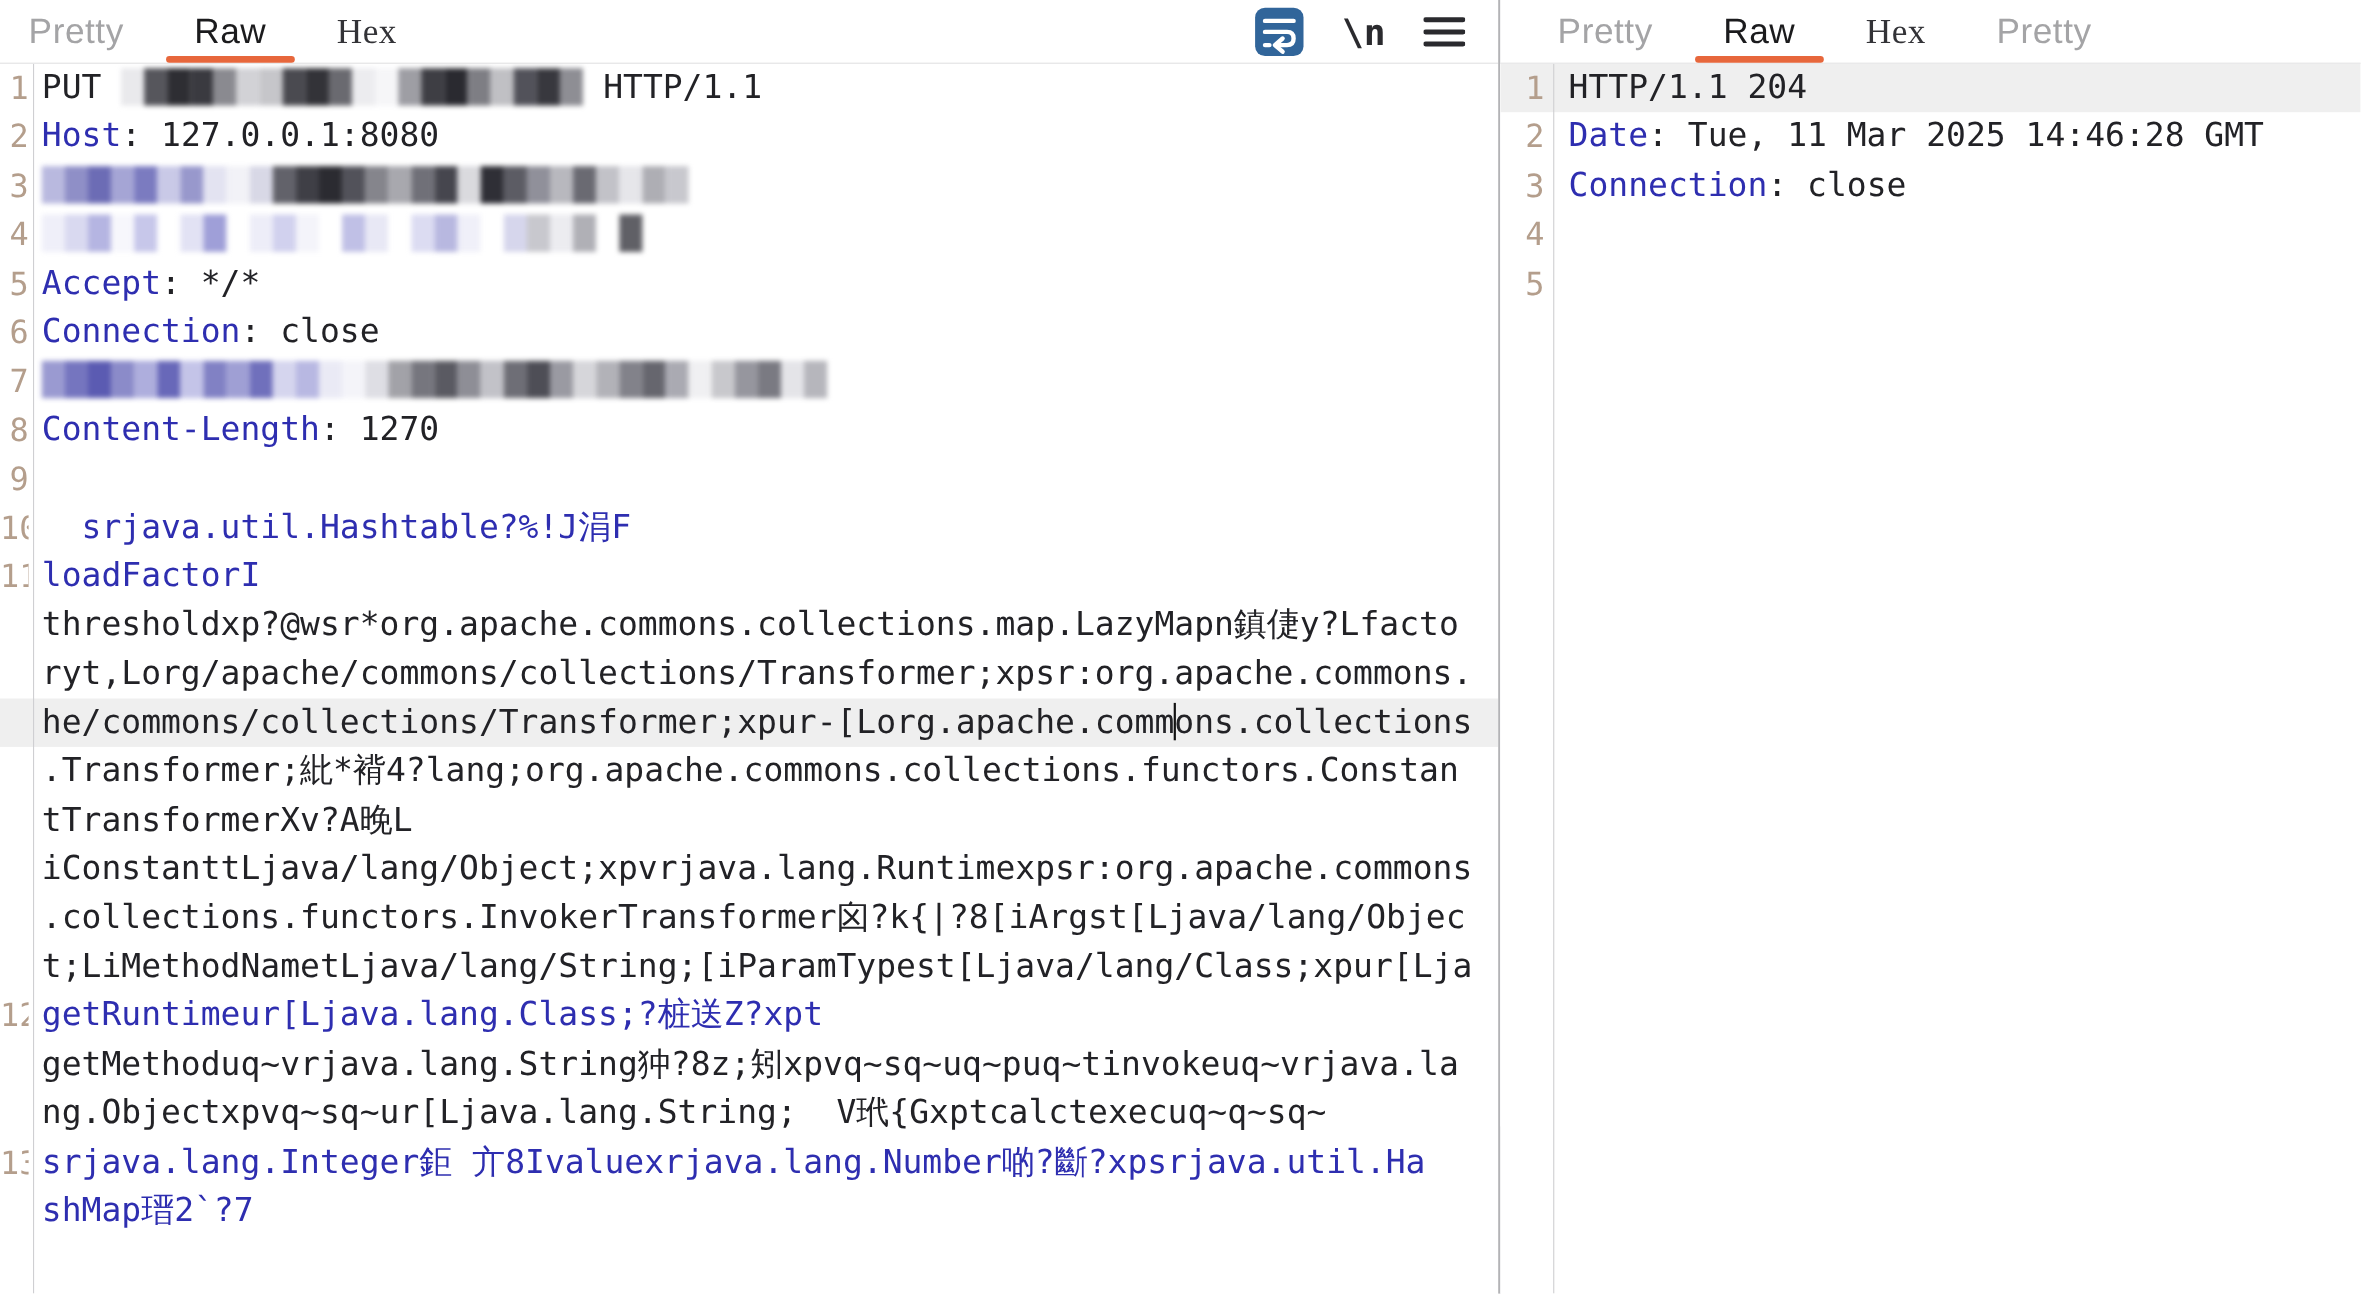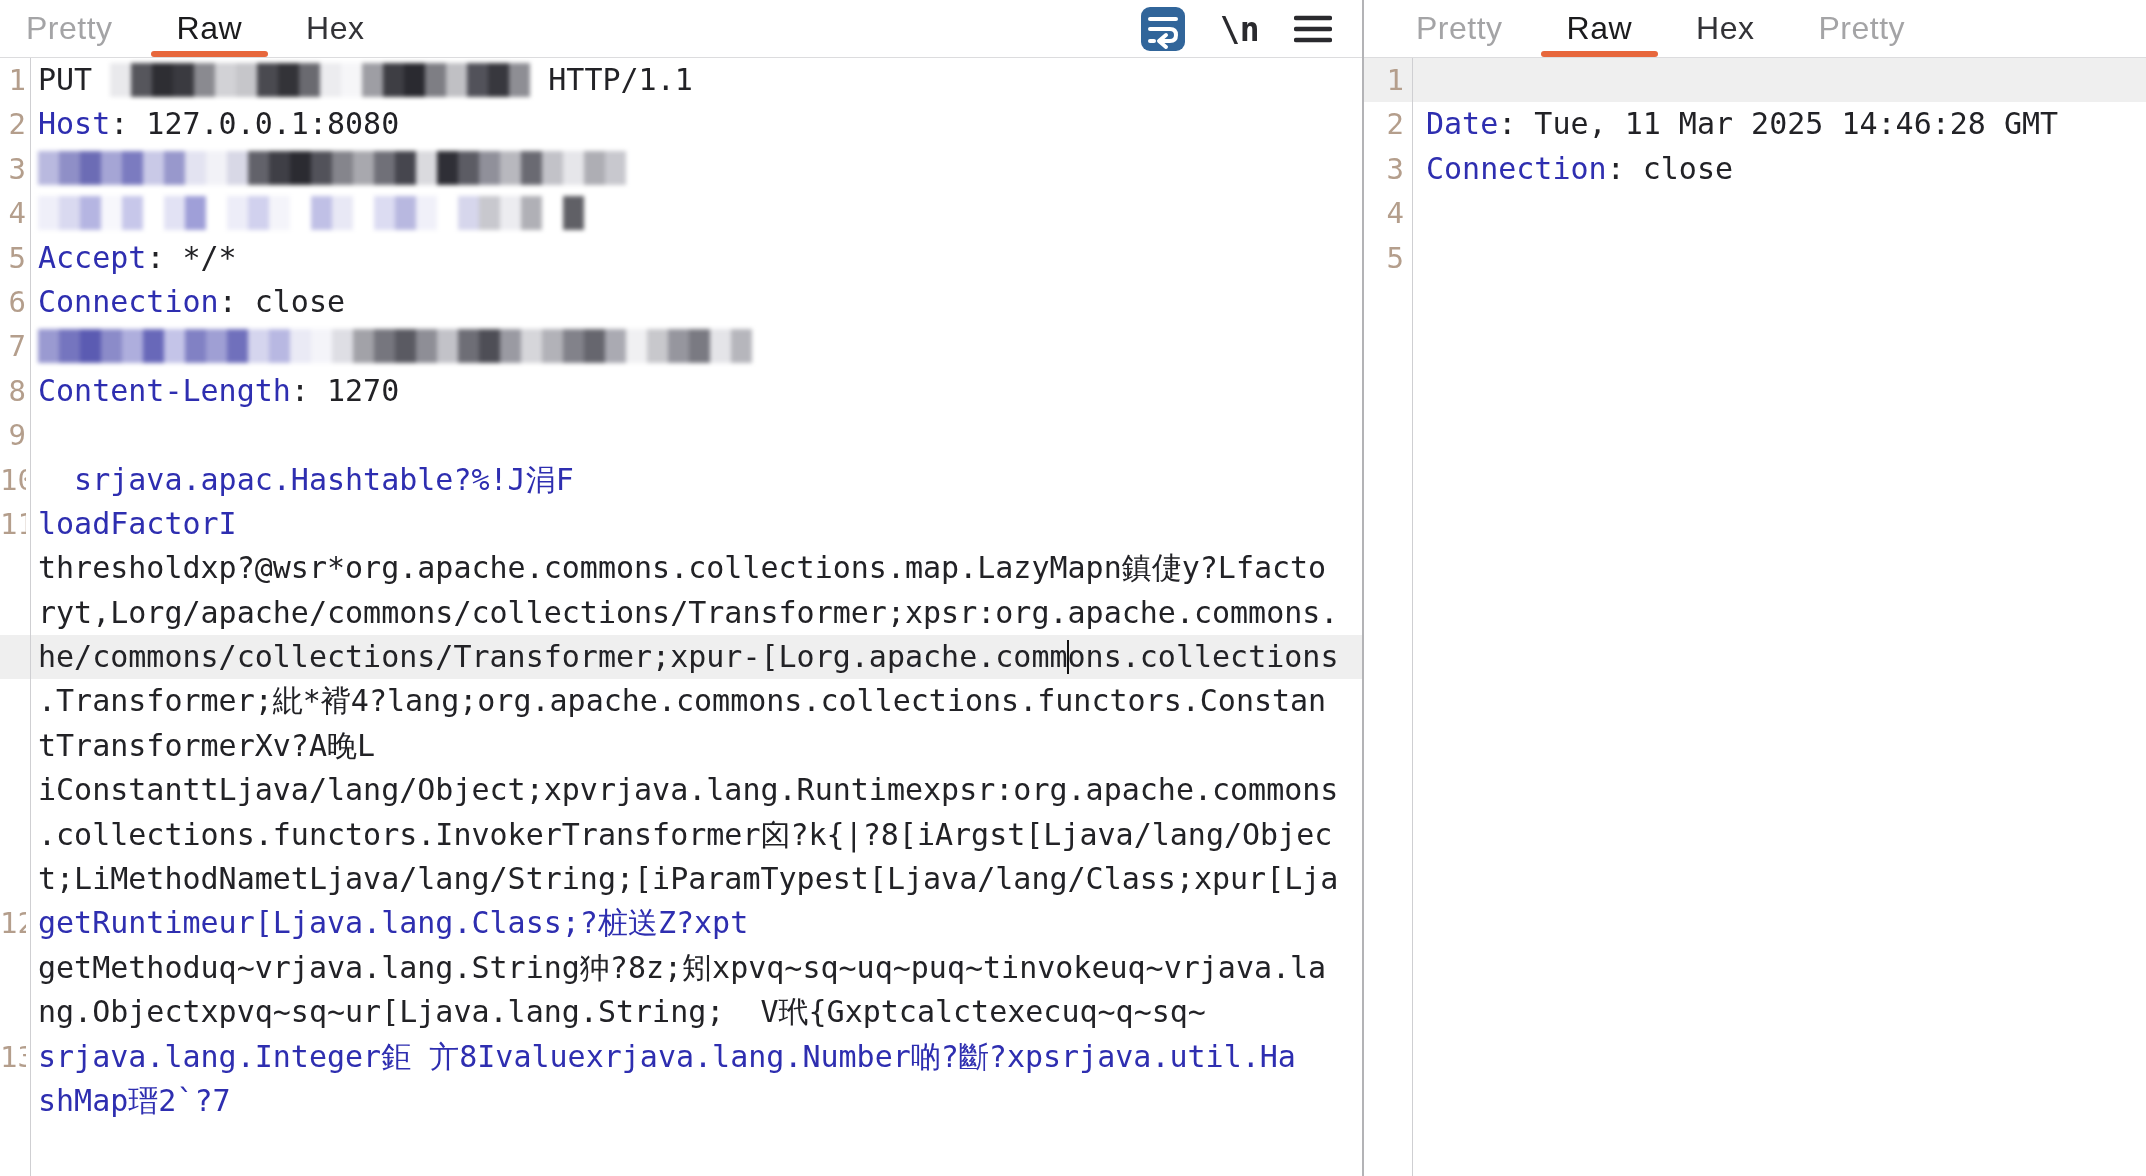--- a/index.html
+++ b/index.html
@@ -21,21 +21,21 @@
   .panel-divider{position:absolute;top:0;left:1362px;width:2px;height:1176px;
     background:#b3b3b6;}
   
   .tabbar{position:relative;height:58px;border-bottom:1px solid #dcdcde;
     display:flex;align-items:stretch;}
   #right-panel .tabbar{padding-left:26px;}
   .tab{position:relative;display:flex;align-items:center;padding:0 26px;
     font-size:32px;cursor:default;letter-spacing:0.5px;}
   .tab+.tab{margin-left:12px;}
   .tab.disabled{color:var(--tab-dis);}
-  .tab.normal{color:var(--tab-nm);}
+  .tab.normal{color:var(--tab-nm);font-family:Liberation Serif, serif;}
   .tab.selected{color:var(--tab-on);}
   .tab.selected::after{content:"";position:absolute;left:0;right:0;bottom:0;
     height:6px;background:var(--orange);border-radius:3px;}
   .tab-icons{position:absolute;top:0;height:58px;left:1140px;display:flex;
     align-items:center;gap:34px;}
   .icon-btn{display:flex;align-items:center;justify-content:center;cursor:default;}
   .nl-icon{font-family:"DejaVu Sans Mono",monospace;font-size:33px;font-weight:bold;
     color:#2a2a2e;}
   
   .editor{position:relative;height:1118px;overflow:hidden;background:#fff;}
@@ -93,21 +93,21 @@
     <div class="gutter-sep"></div>
   <div class="row"><span class="gut">1</span><span class="txt"><span class="body">PUT </span><span class="mosaic"><span style="background: rgb(233, 233, 236);"></span><span style="background: rgb(86, 86, 92);"></span><span style="background: rgb(46, 46, 51);"></span><span style="background: rgb(58, 58, 64);"></span><span style="background: rgb(138, 138, 144);"></span><span style="background: rgb(210, 210, 214);"></span><span style="background: rgb(198, 198, 202);"></span><span style="background: rgb(74, 74, 80);"></span><span style="background: rgb(51, 51, 56);"></span><span style="background: rgb(106, 106, 112);"></span><span style="background: rgb(236, 236, 239);"></span><span style="background: rgb(246, 246, 248);"></span><span style="background: rgb(158, 158, 164);"></span><span style="background: rgb(62, 62, 68);"></span><span style="background: rgb(42, 42, 48);"></span><span style="background: rgb(126, 126, 132);"></span><span style="background: rgb(192, 192, 196);"></span><span style="background: rgb(82, 82, 90);"></span><span style="background: rgb(56, 56, 62);"></span><span style="background: rgb(142, 142, 148);"></span></span><span class="body"> HTTP/1.1</span></span></div>
       <div class="row"><span class="gut">2</span><span class="txt"><span class="key">Host</span><span class="body">: 127.0.0.1:8080</span></span></div>
       <div class="row"><span class="gut">3</span><span class="txt"><span class="mosaic"><span style="background: rgb(185, 185, 223);"></span><span style="background: rgb(143, 143, 199);"></span><span style="background: rgb(108, 108, 181);"></span><span style="background: rgb(165, 165, 213);"></span><span style="background: rgb(123, 123, 192);"></span><span style="background: rgb(201, 201, 231);"></span><span style="background: rgb(152, 152, 204);"></span><span style="background: rgb(227, 227, 241);"></span><span style="background: rgb(242, 242, 247);"></span><span style="background: rgb(216, 216, 230);"></span><span style="background: rgb(98, 98, 106);"></span><span style="background: rgb(63, 63, 70);"></span><span style="background: rgb(43, 43, 49);"></span><span style="background: rgb(82, 82, 90);"></span><span style="background: rgb(133, 133, 140);"></span><span style="background: rgb(168, 168, 174);"></span><span style="background: rgb(112, 112, 120);"></span><span style="background: rgb(70, 70, 78);"></span><span style="background: rgb(218, 218, 222);"></span><span style="background: rgb(47, 47, 54);"></span><span style="background: rgb(92, 92, 100);"></span><span style="background: rgb(144, 144, 154);"></span><span style="background: rgb(184, 184, 190);"></span><span style="background: rgb(106, 106, 114);"></span><span style="background: rgb(194, 194, 200);"></span><span style="background: rgb(230, 230, 234);"></span><span style="background: rgb(174, 174, 180);"></span><span style="background: rgb(200, 200, 206);"></span></span></span></div>
       <div class="row"><span class="gut">4</span><span class="txt"><span class="mosaic"><span style="background: rgb(239, 239, 249);"></span><span style="background: rgb(217, 217, 240);"></span><span style="background: rgb(181, 181, 226);"></span><span style="background: rgb(247, 247, 252);"></span><span style="background: rgb(199, 199, 234);"></span><span style="background: rgb(255, 255, 255);"></span><span style="background: rgb(226, 226, 244);"></span><span style="background: rgb(159, 159, 216);"></span><span style="background: rgb(255, 255, 255);"></span><span style="background: rgb(237, 237, 248);"></span><span style="background: rgb(209, 209, 238);"></span><span style="background: rgb(244, 244, 250);"></span><span style="background: rgb(255, 255, 255);"></span><span style="background: rgb(192, 192, 230);"></span><span style="background: rgb(232, 232, 245);"></span><span style="background: rgb(255, 255, 255);"></span><span style="background: rgb(220, 220, 242);"></span><span style="background: rgb(184, 184, 224);"></span><span style="background: rgb(240, 240, 249);"></span><span style="background: rgb(255, 255, 255);"></span><span style="background: rgb(214, 214, 236);"></span><span style="background: rgb(200, 200, 206);"></span><span style="background: rgb(236, 236, 240);"></span><span style="background: rgb(176, 176, 182);"></span><span style="background: rgb(255, 255, 255);"></span><span style="background: rgb(96, 96, 102);"></span></span></span></div>
       <div class="row"><span class="gut">5</span><span class="txt"><span class="key">Accept</span><span class="body">: */*</span></span></div>
       <div class="row"><span class="gut">6</span><span class="txt"><span class="key">Connection</span><span class="body">: close</span></span></div>
       <div class="row"><span class="gut">7</span><span class="txt"><span class="mosaic"><span style="background: rgb(154, 154, 209);"></span><span style="background: rgb(117, 117, 191);"></span><span style="background: rgb(91, 91, 178);"></span><span style="background: rgb(139, 139, 201);"></span><span style="background: rgb(174, 174, 221);"></span><span style="background: rgb(104, 104, 185);"></span><span style="background: rgb(196, 196, 232);"></span><span style="background: rgb(129, 129, 196);"></span><span style="background: rgb(159, 159, 212);"></span><span style="background: rgb(112, 112, 188);"></span><span style="background: rgb(213, 213, 238);"></span><span style="background: rgb(184, 184, 226);"></span><span style="background: rgb(234, 234, 245);"></span><span style="background: rgb(244, 244, 249);"></span><span style="background: rgb(222, 222, 228);"></span><span style="background: rgb(162, 162, 168);"></span><span style="background: rgb(118, 118, 126);"></span><span style="background: rgb(90, 90, 98);"></span><span style="background: rgb(142, 142, 150);"></span><span style="background: rgb(194, 194, 200);"></span><span style="background: rgb(110, 110, 118);"></span><span style="background: rgb(78, 78, 86);"></span><span style="background: rgb(154, 154, 162);"></span><span style="background: rgb(214, 214, 218);"></span><span style="background: rgb(178, 178, 184);"></span><span style="background: rgb(130, 130, 138);"></span><span style="background: rgb(102, 102, 110);"></span><span style="background: rgb(170, 170, 178);"></span><span style="background: rgb(240, 240, 242);"></span><span style="background: rgb(200, 200, 204);"></span><span style="background: rgb(150, 150, 158);"></span><span style="background: rgb(122, 122, 130);"></span><span style="background: rgb(228, 228, 232);"></span><span style="background: rgb(182, 182, 188);"></span></span></span></div>
       <div class="row"><span class="gut">8</span><span class="txt"><span class="key">Content-Length</span><span class="body">: 1270</span></span></div>
       <div class="row"><span class="gut">9</span><span class="txt"></span></div>
-      <div class="row"><span class="gut">10</span><span class="txt"><span class="blue">  srjava.apac.Hashtable?%!J涓F</span></span></div>
+      <div class="row"><span class="gut">10</span><span class="txt"><span class="blue">  srjava.util.Hashtable?%!J涓F</span></span></div>
       <div class="row"><span class="gut">11</span><span class="txt"><span class="blue">loadFactorI</span></span></div>
       <div class="row"><span class="gut"></span><span class="txt"><span class="body">thresholdxp?@wsr*org.apache.commons.collections.map.LazyMapn鎮倢y?Lfacto</span></span></div>
       <div class="row"><span class="gut"></span><span class="txt"><span class="body">ryt,Lorg/apache/commons/collections/Transformer;xpsr:org.apache.commons.</span></span></div>
       <div class="row hl"><span class="gut"></span><span class="txt"><span class="body">he/commons/collections/Transformer;xpur-[Lorg.apache.comm</span><span class="caret"></span><span class="body">ons.collections</span></span></div>
       <div class="row"><span class="gut"></span><span class="txt"><span class="body">.Transformer;紕*褙4?lang;org.apache.commons.collections.functors.Constan</span></span></div>
       <div class="row"><span class="gut"></span><span class="txt"><span class="body">tTransformerXv?A晚L</span></span></div>
       <div class="row"><span class="gut"></span><span class="txt"><span class="body">iConstanttLjava/lang/Object;xpvrjava.lang.Runtimexpsr:org.apache.commons</span></span></div>
       <div class="row"><span class="gut"></span><span class="txt"><span class="body">.collections.functors.InvokerTransformer囟?k{|?8[iArgst[Ljava/lang/Objec</span></span></div>
       <div class="row"><span class="gut"></span><span class="txt"><span class="body">t;LiMethodNametLjava/lang/String;[iParamTypest[Ljava/lang/Class;xpur[Lja</span></span></div>
       <div class="row"><span class="gut">12</span><span class="txt"><span class="blue">getRuntimeur[Ljava.lang.Class;?桩送Z?xpt</span></span></div>
@@ -122,19 +122,19 @@
 
 <div class="panel" id="right-panel">
   <div class="tabbar">
     <div class="tab disabled">Pretty</div>
     <div class="tab selected">Raw</div>
     <div class="tab normal">Hex</div>
     <div class="tab disabled">Pretty</div>
   </div>
   <div class="editor" id="response-editor">
     <div class="gutter-sep"></div>
-  <div class="row hl"><span class="gut">1</span></div>
+  <div class="row hl"><span class="gut">1</span><span class="txt"><span class="body">HTTP/1.1 204</span></span></div>
       <div class="row"><span class="gut">2</span><span class="txt"><span class="key">Date</span><span class="body">: Tue, 11 Mar 2025 14:46:28 GMT</span></span></div>
       <div class="row"><span class="gut">3</span><span class="txt"><span class="key">Connection</span><span class="body">: close</span></span></div>
       <div class="row"><span class="gut">4</span><span class="txt"></span></div>
       <div class="row"><span class="gut">5</span><span class="txt"></span></div>
     </div>
 </div>
 
 </body></html>

